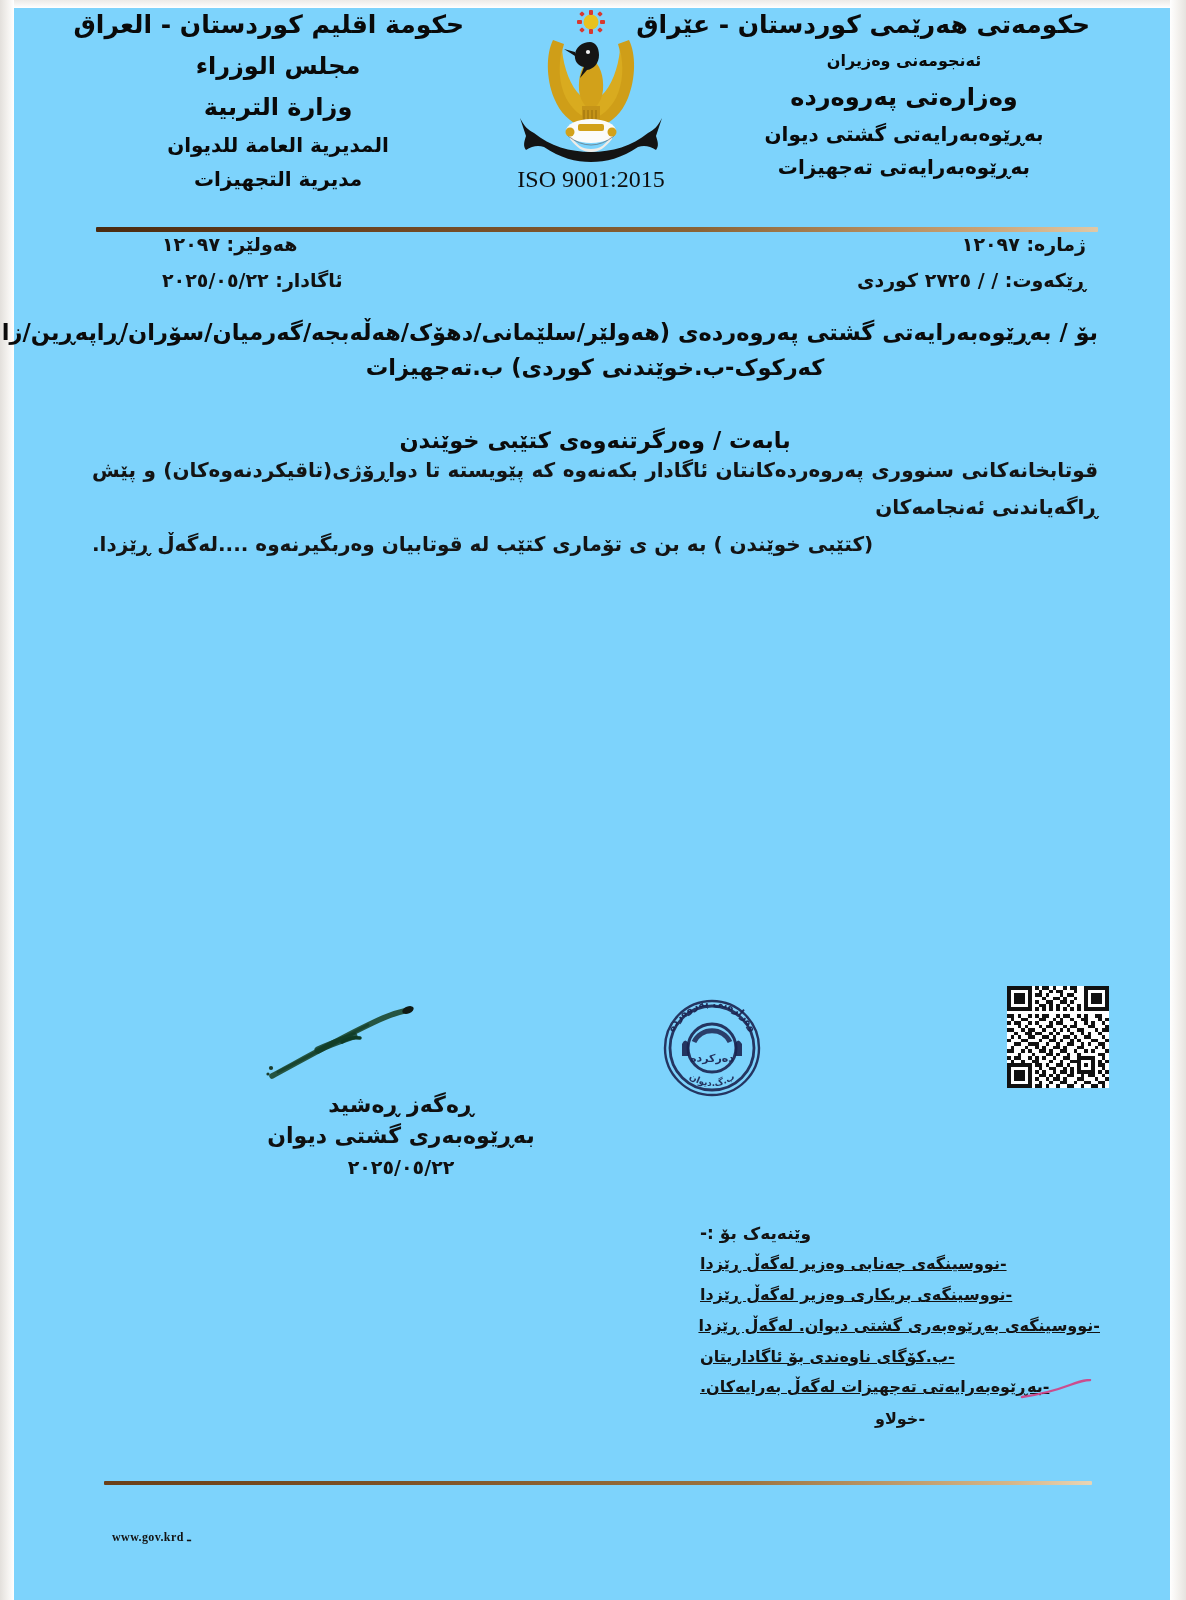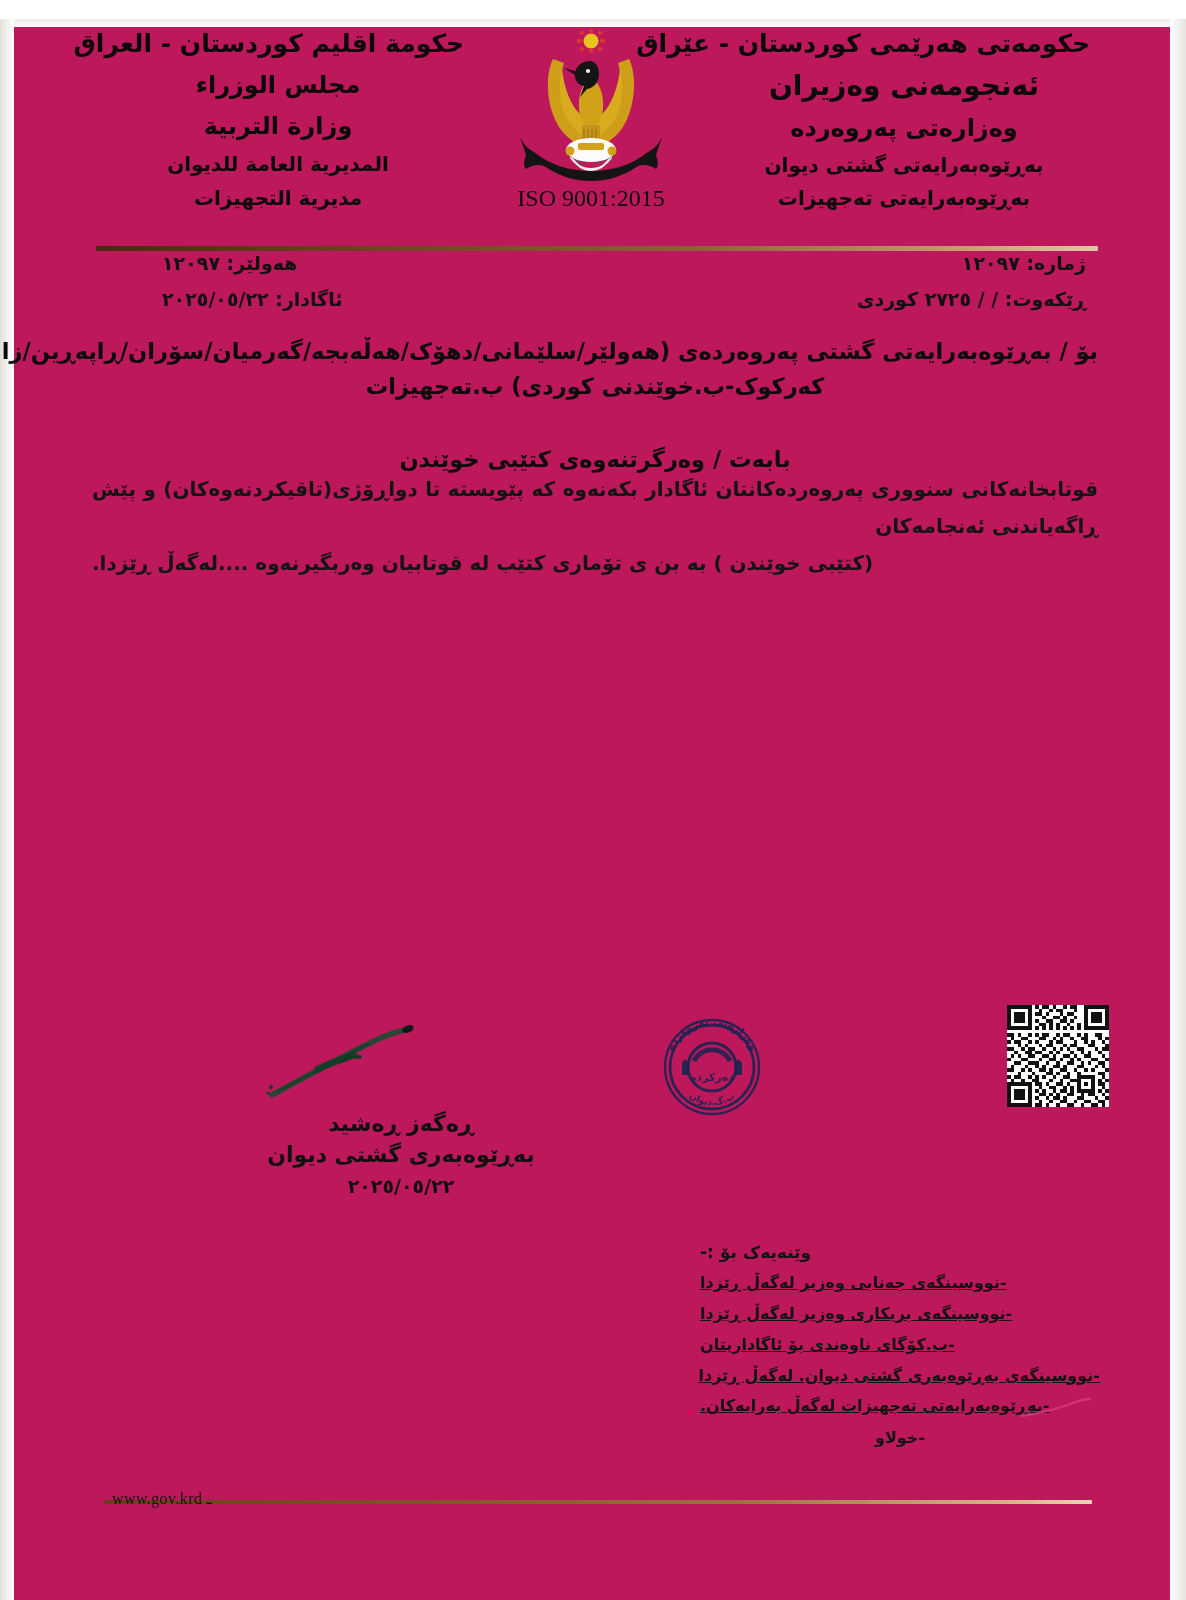--- a/index.html
+++ b/index.html
@@ -12,22 +12,21 @@
     position: relative;
     font-family: "DejaVu Sans", "Liberation Sans", sans-serif;
     color: #111;
     overflow: hidden;
   }
 
   
   .page {
     position: absolute;
     inset: 0;
-    background: #be185d;
-    margin-top: 19px;
+    background: #7dd3fc;
   }
   .scan-edge-left {
     position: absolute;
     left: 0; top: 0; bottom: 0; width: 14px;
     background: linear-gradient(to right, #e3e0dc 0%, #f4f2ef 55%, #ffffff 100%);
   }
   .scan-edge-right {
     position: absolute;
     right: 0; top: 0; bottom: 0; width: 16px;
     background: linear-gradient(to left, #e6e3df 0%, #f5f3f0 55%, #ffffff 100%);
@@ -54,21 +53,21 @@
     padding-top: 8px;
   }
   .hdr-col.ar { text-align: center; }
   .hdr-line {
     font-weight: bold;
     color: #0a0a0a;
     line-height: 1.0;
     white-space: nowrap;
   }
   .hdr-col.ku .hdr-line:nth-child(1) { font-size: 25px; margin-bottom: 16px; }
-  .hdr-col.ku .hdr-line:nth-child(2) { font-size: 28px; margin-bottom: 16px; }
+  .hdr-col.ku .hdr-line:nth-child(2) { font-size: 16px; margin-bottom: 16px; }
   .hdr-col.ku .hdr-line:nth-child(3) { font-size: 24px; margin-bottom: 15px; }
   .hdr-col.ku .hdr-line:nth-child(4) { font-size: 20px; margin-bottom: 13px; }
   .hdr-col.ku .hdr-line:nth-child(5) { font-size: 20px; }
 
   .hdr-col.ar .hdr-line:nth-child(1) { font-size: 25px; margin-bottom: 17px; }
   .hdr-col.ar .hdr-line:nth-child(2) { font-size: 24px; margin-bottom: 17px; }
   .hdr-col.ar .hdr-line:nth-child(3) { font-size: 24px; margin-bottom: 16px; }
   .hdr-col.ar .hdr-line:nth-child(4) { font-size: 20px; margin-bottom: 14px; }
   .hdr-col.ar .hdr-line:nth-child(5) { font-size: 20px; }
 
@@ -196,24 +195,24 @@
 
   .pink-mark {
     position: absolute;
     left: 1020px; top: 1379px;
     width: 72px; height: 22px;
   }
 
   
   .footer-url {
     position: absolute;
-    left: 112px; top: 1470px;
+    left: 112px; top: 1530px;
     font-family: "Liberation Serif", "DejaVu Serif", serif;
-    font-size: 16px;
-    font-weight: normal;
+    font-size: 12px;
+    font-weight: bold;
     letter-spacing: 0.4px;
     color: #131313;
   }
 </style>
 </head>
 <body>
 
 <div class="page">
 
   <div class="scan-edge-top"></div>
@@ -592,22 +591,22 @@
       <rect x="21" y="28" width="1" height="1"></rect>
         <rect x="24" y="28" width="2" height="1"></rect>
       <rect x="27" y="28" width="1" height="1"></rect>
     </g>
   </svg>
 
   <div class="dist">
     <div class="dist-head">وێنەیەک بۆ :-</div>
     <div class="dist-item">-نووسینگەی جەنابی وەزیر لەگەڵ ڕێزدا</div>
     <div class="dist-item">-نووسینگەی بریکاری وەزیر لەگەڵ ڕێزدا</div>
+    <div class="dist-item">-نووسینگەی بەڕێوەبەری گشتی دیوان. لەگەڵ ڕێزدا</div>
     <div class="dist-item">-ب.کۆگای ناوەندی بۆ ئاگاداریتان</div>
-    <div class="dist-item">-نووسینگەی بەڕێوەبەری گشتی دیوان. لەگەڵ ڕێزدا</div>
     <div class="dist-item">-بەڕێوەبەرایەتی تەجهیزات لەگەڵ بەرایەکان.</div>
     <div class="dist-last">-خولاو</div>
   </div>
 
   <svg class="pink-mark" viewBox="0 0 72 22">
     <path d="M2 18 C16 16 34 12 50 6 C58 3 64 1 70 1" stroke="#d8357a" stroke-width="2.4" fill="none" stroke-linecap="round" opacity="0.85"></path>
   </svg>
 
   <div class="rule-bottom"></div>
 

